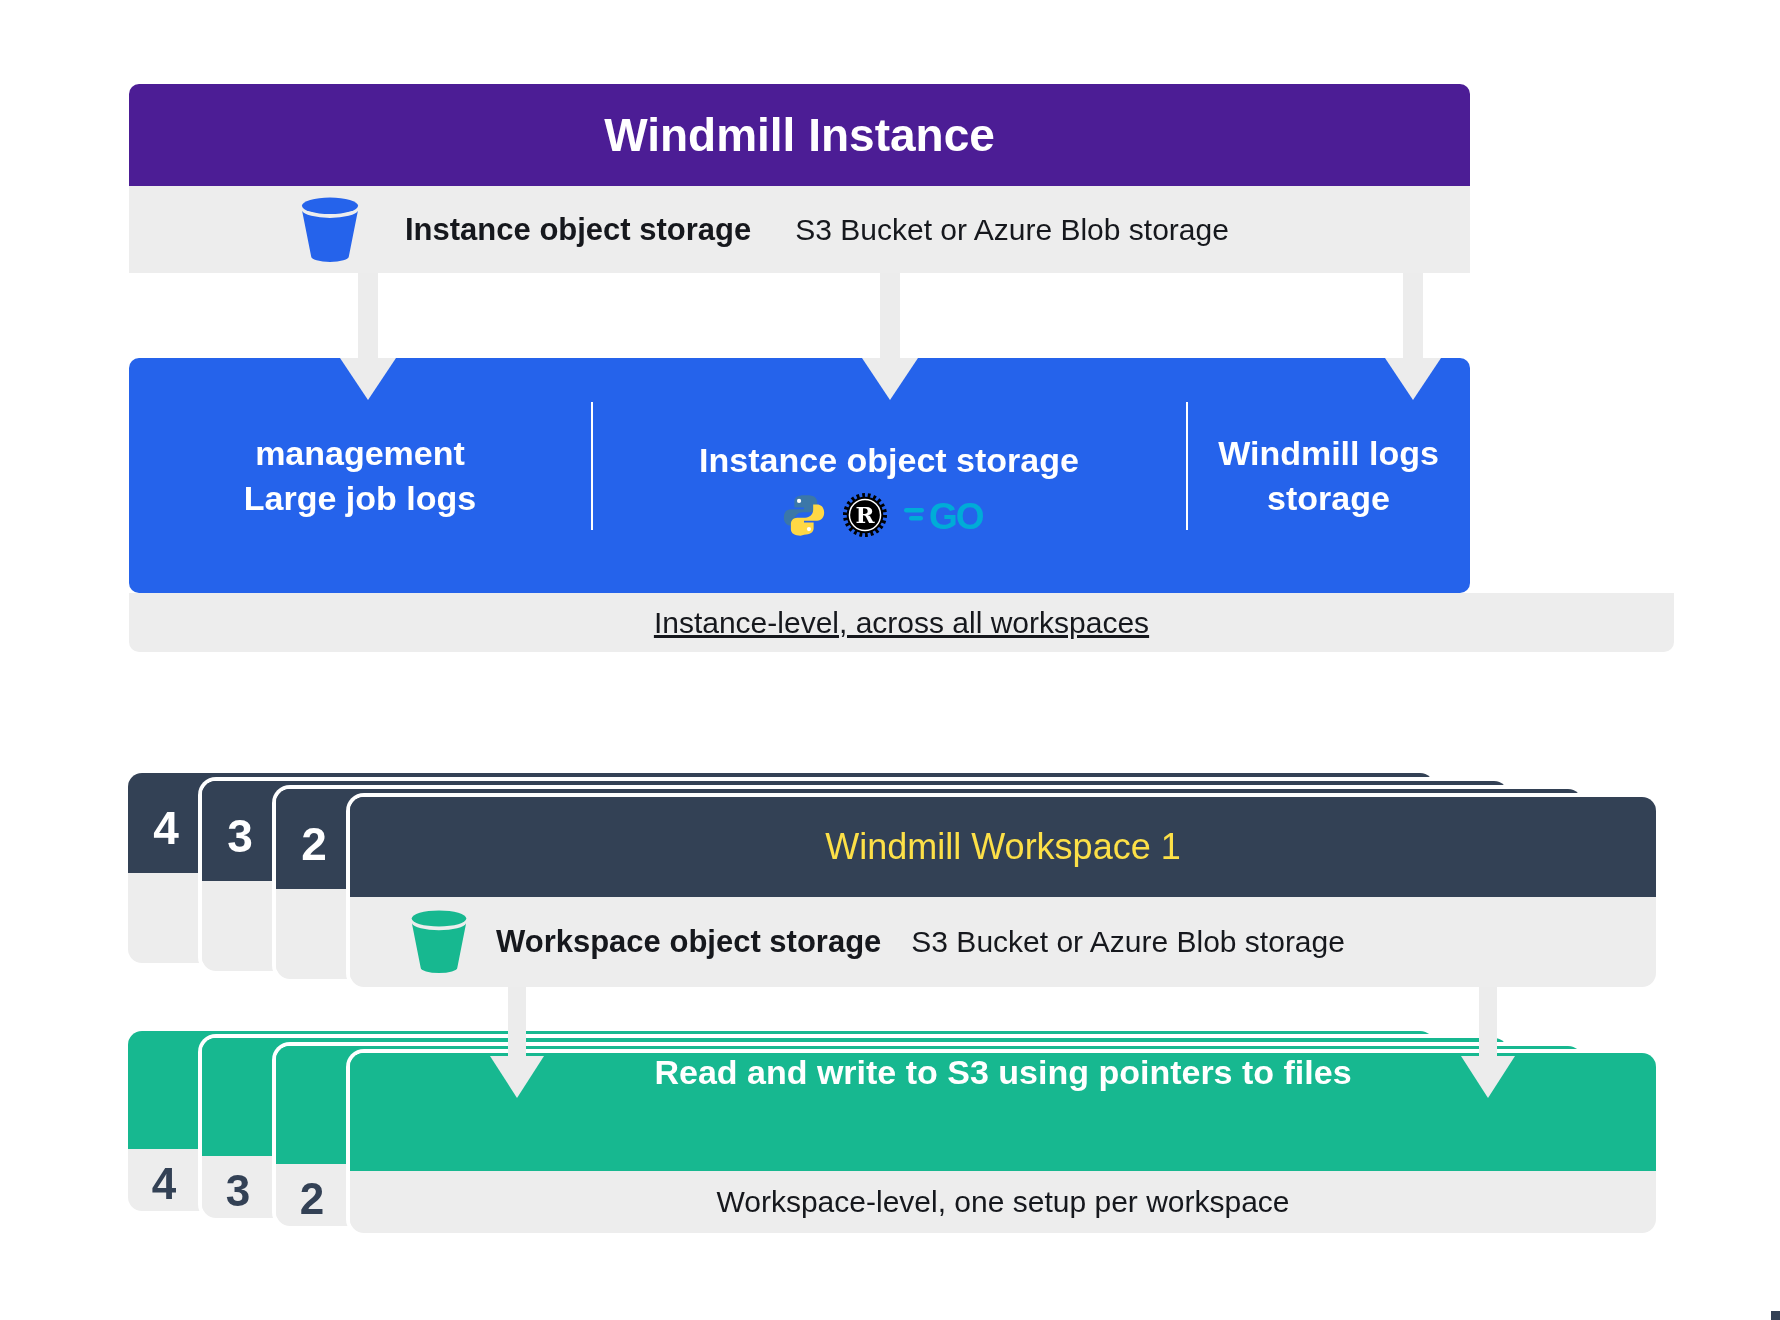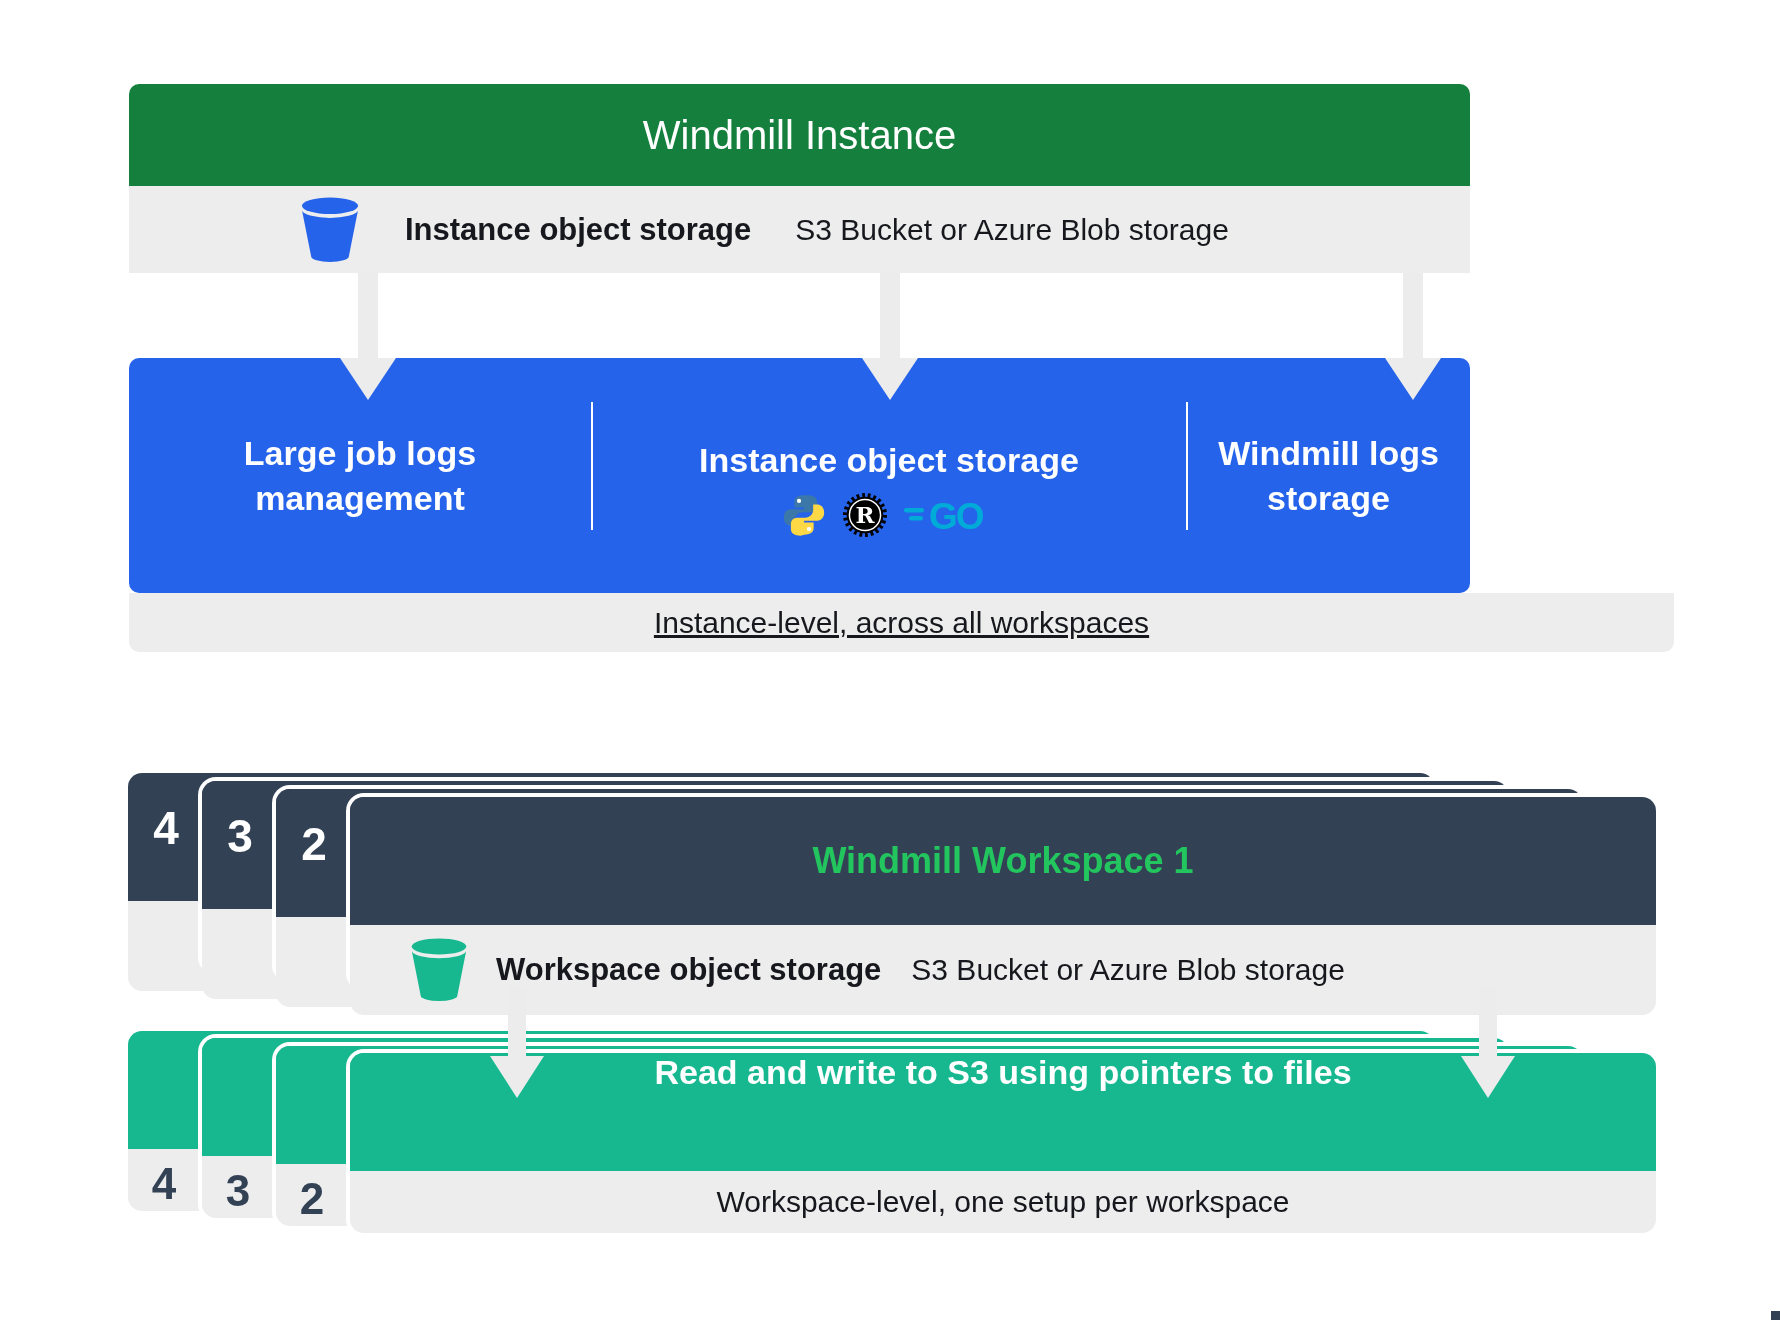--- a/index.html
+++ b/index.html
@@ -4,23 +4,23 @@
 <style>
   html,body{margin:0;padding:0;background:#fff;}
   .canvas{
     position:relative;width:1780px;height:1320px;background:#ffffff;overflow:hidden;
     font-family:"Liberation Sans","DejaVu Sans",sans-serif;color:#16181d;
   }
   .abs{position:absolute;}
 
   
   .inst-header{
-    left:129px;top:84px;width:1341px;height:102px;background:#15803d;
+    left:129px;top:84px;width:1341px;height:102px;background:#4c1d95;
     border-radius:10px 10px 0 0;display:flex;align-items:center;justify-content:center;
-    color:#fff;font-size:40px;font-weight:normal;z-index:5;
+    color:#fff;font-size:46px;font-weight:bold;z-index:5;
   }
   .inst-graybar{
     left:129px;top:186px;width:1341px;height:87px;background:#ededed;
     display:flex;align-items:center;z-index:5;
   }
   .inst-graybar .bucket{margin-left:170px;}
   .storage-label{font-weight:bold;font-size:31px;margin-left:44px;white-space:nowrap;}
   .storage-detail{font-size:30px;margin-left:44px;white-space:nowrap;}
 
   .blue-box{
@@ -55,22 +55,22 @@
   .arr-i1{left:340px;} .arr-i2{left:862px;} .arr-i3{left:1385px;}
 
   .arr-ws{width:54px;top:987px;}
   .arr-ws .stem{left:18px;top:0;width:18px;height:71px;}
   .arr-ws .head{left:0;top:69px;border-left:27px solid transparent;
     border-right:27px solid transparent;border-top:42px solid #ececec;}
   .arr-w1{left:490px;} .arr-w2{left:1461px;}
 
   
   .ws-card{width:1306px;height:190px;border-radius:14px;box-shadow:0 0 0 4px #ffffff;}
-  .ws-card .ws-head{width:100%;height:128px;background:#334155;border-radius:14px 14px 0 0;
-    display:flex;align-items:center;justify-content:center;color:#22c55e;font-size:36px;font-weight:bold;}
+  .ws-card .ws-head{width:100%;height:100px;background:#334155;border-radius:14px 14px 0 0;
+    display:flex;align-items:center;justify-content:center;color:#fde047;font-size:36px;font-weight:normal;}
   .ws-card .ws-body{width:100%;height:90px;background:#ededed;border-radius:0 0 14px 14px;
     display:flex;align-items:center;}
   .ws-card .stack-num{position:absolute;left:11px;top:28px;width:54px;height:54px;
     display:flex;align-items:center;justify-content:center;color:#fff;font-size:46px;font-weight:bold;}
   .ws4{left:128px;top:773px;z-index:1;} .ws3{left:202px;top:781px;z-index:2;}
   .ws2{left:276px;top:789px;z-index:3;} .wsMain{left:350px;top:797px;z-index:4;}
   .wsMain .ws-body .bucket{margin-left:58px;}
   .wsMain .storage-label{margin-left:26px;}
   .wsMain .storage-detail{margin-left:30px;}
 
@@ -113,22 +113,22 @@
       <div class="stem"></div>
       <div class="head"></div>
     </div>
   <div class="abs flow-arrow arr-inst arr-i3">
       <div class="stem"></div>
       <div class="head"></div>
     </div>
 
   <div class="abs blue-box">
     <div class="feature f1">
+      <div>management</div>
       <div>Large job logs</div>
-      <div>management</div>
     </div>
     <div class="vdivider d1"></div>
     <div class="feature f2">
       <div>Instance object storage</div>
       <div class="lang-icons">
         <svg width="44" height="44" viewBox="0 0 48 48">
           <path fill="#3b77a8" d="M23.8 2.5c-6 0-10.3 2.2-10.3 7v6.3h10.5v2H9.7c-4.9 0-7.7 3.9-7.7 8.8 0 4.9 2.8 8.9 7.7 8.9h4.3v-6.1c0-4.7 3.9-8.3 8.6-8.3h8.9c3.9 0 6.8-3 6.8-6.9V9.5c0-4.8-4.5-7-10.5-7z"></path>
           <circle cx="18.6" cy="8.6" r="2.3" fill="#fff"></circle>
           <path fill="#ffd845" d="M24.2 45.5c6 0 10.3-2.2 10.3-7v-6.3H24v-2h14.3c4.9 0 7.7-3.9 7.7-8.8 0-4.9-2.8-8.9-7.7-8.9H34v6.1c0 4.7-3.9 8.3-8.6 8.3h-8.9c-3.9 0-6.8 3-6.8 6.9v5.7c0 4.8 4.5 7 10.5 7z"></path>
           <circle cx="29.4" cy="39.4" r="2.3" fill="#fff"></circle>

